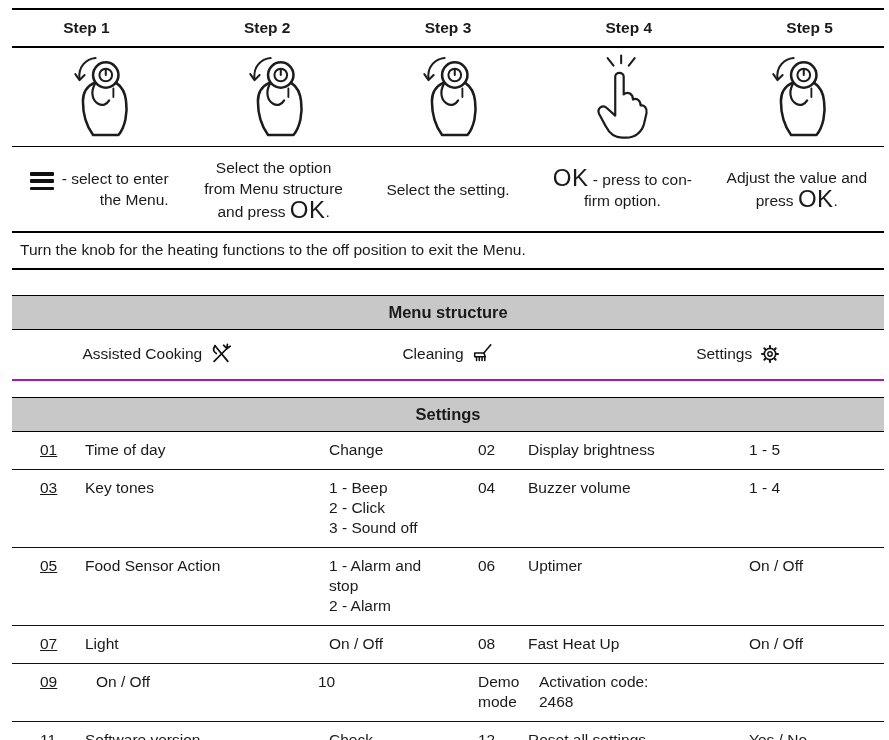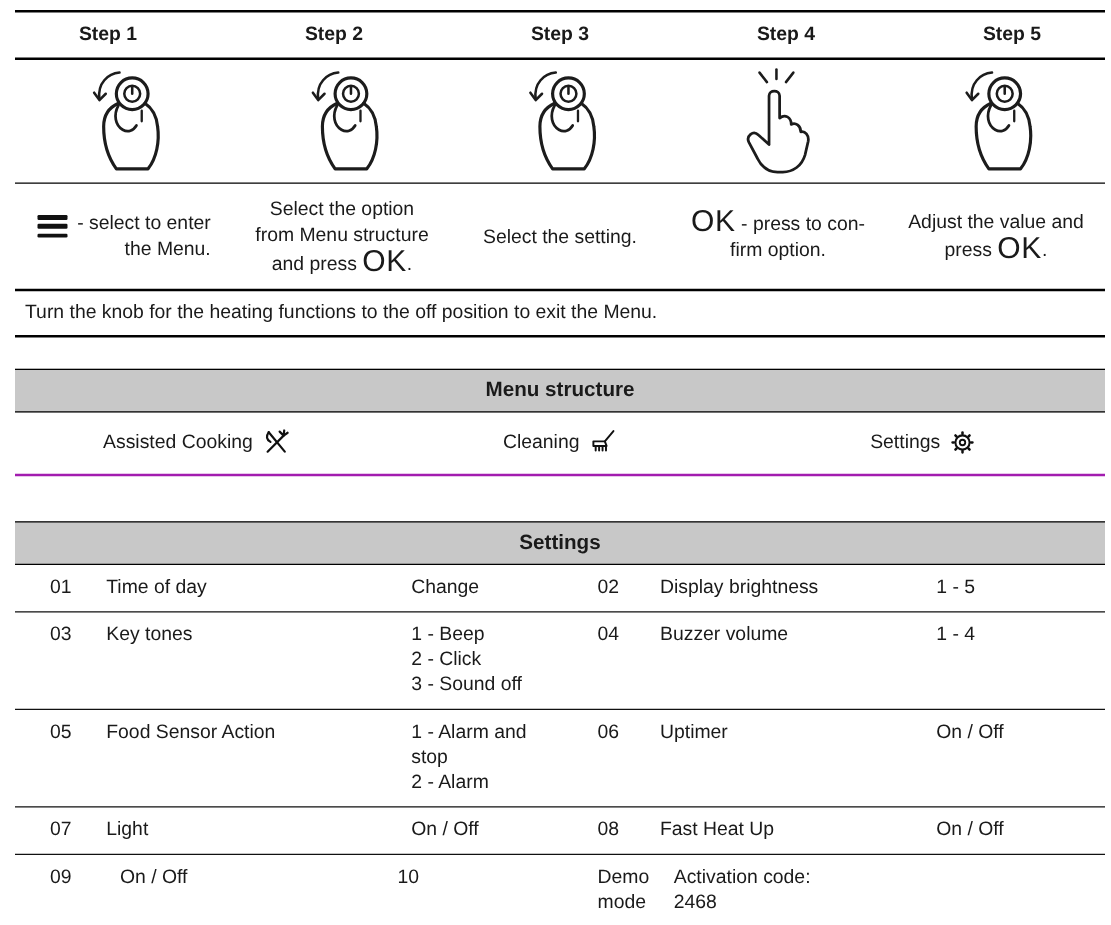--- a/index.html
+++ b/index.html
@@ -52,33 +52,33 @@
     padding: 7px 0;
   }
 
   
   .menu-row {
     display: grid; grid-template-columns: repeat(3, 1fr);
     border-bottom: 2px solid #a21caf;
     padding: 13px 0 14px 0;
   }
   .menu-item { display: flex; justify-content: center; align-items: center; gap: 7px; }
-  .menu-structure { margin-bottom: 36px; }
+  .menu-structure { margin-bottom: 16px; }
 
   
   .srow {
     display: grid;
     grid-template-columns: 73px 233px 160px 50px 210px 1fr;
     border-bottom: 1px solid #111;
     padding: 8px 0 9px 0;
     line-height: 20px;
     align-items: start;
   }
   .srow:last-child { border-bottom: 2px solid #000; }
-  .srow .num1 { padding-left: 28px; }
+  .srow .num1 { padding-left: 28px; text-decoration: underline; }
   .val { white-space: pre-line; margin-left: 11px; }
 </style>
 </head>
 <body>
 
 <svg width="0" height="0" style="position:absolute">
   <defs>
     <g id="knob-hand" fill="none" stroke="#1c1c1c" stroke-width="3" stroke-linecap="round" stroke-linejoin="round">
       <path d="M23 31 C21 16 31 7 42 6" stroke-width="2.4"></path>
       <path d="M18 25 L23 32 L29 26" stroke-width="2.4"></path>

